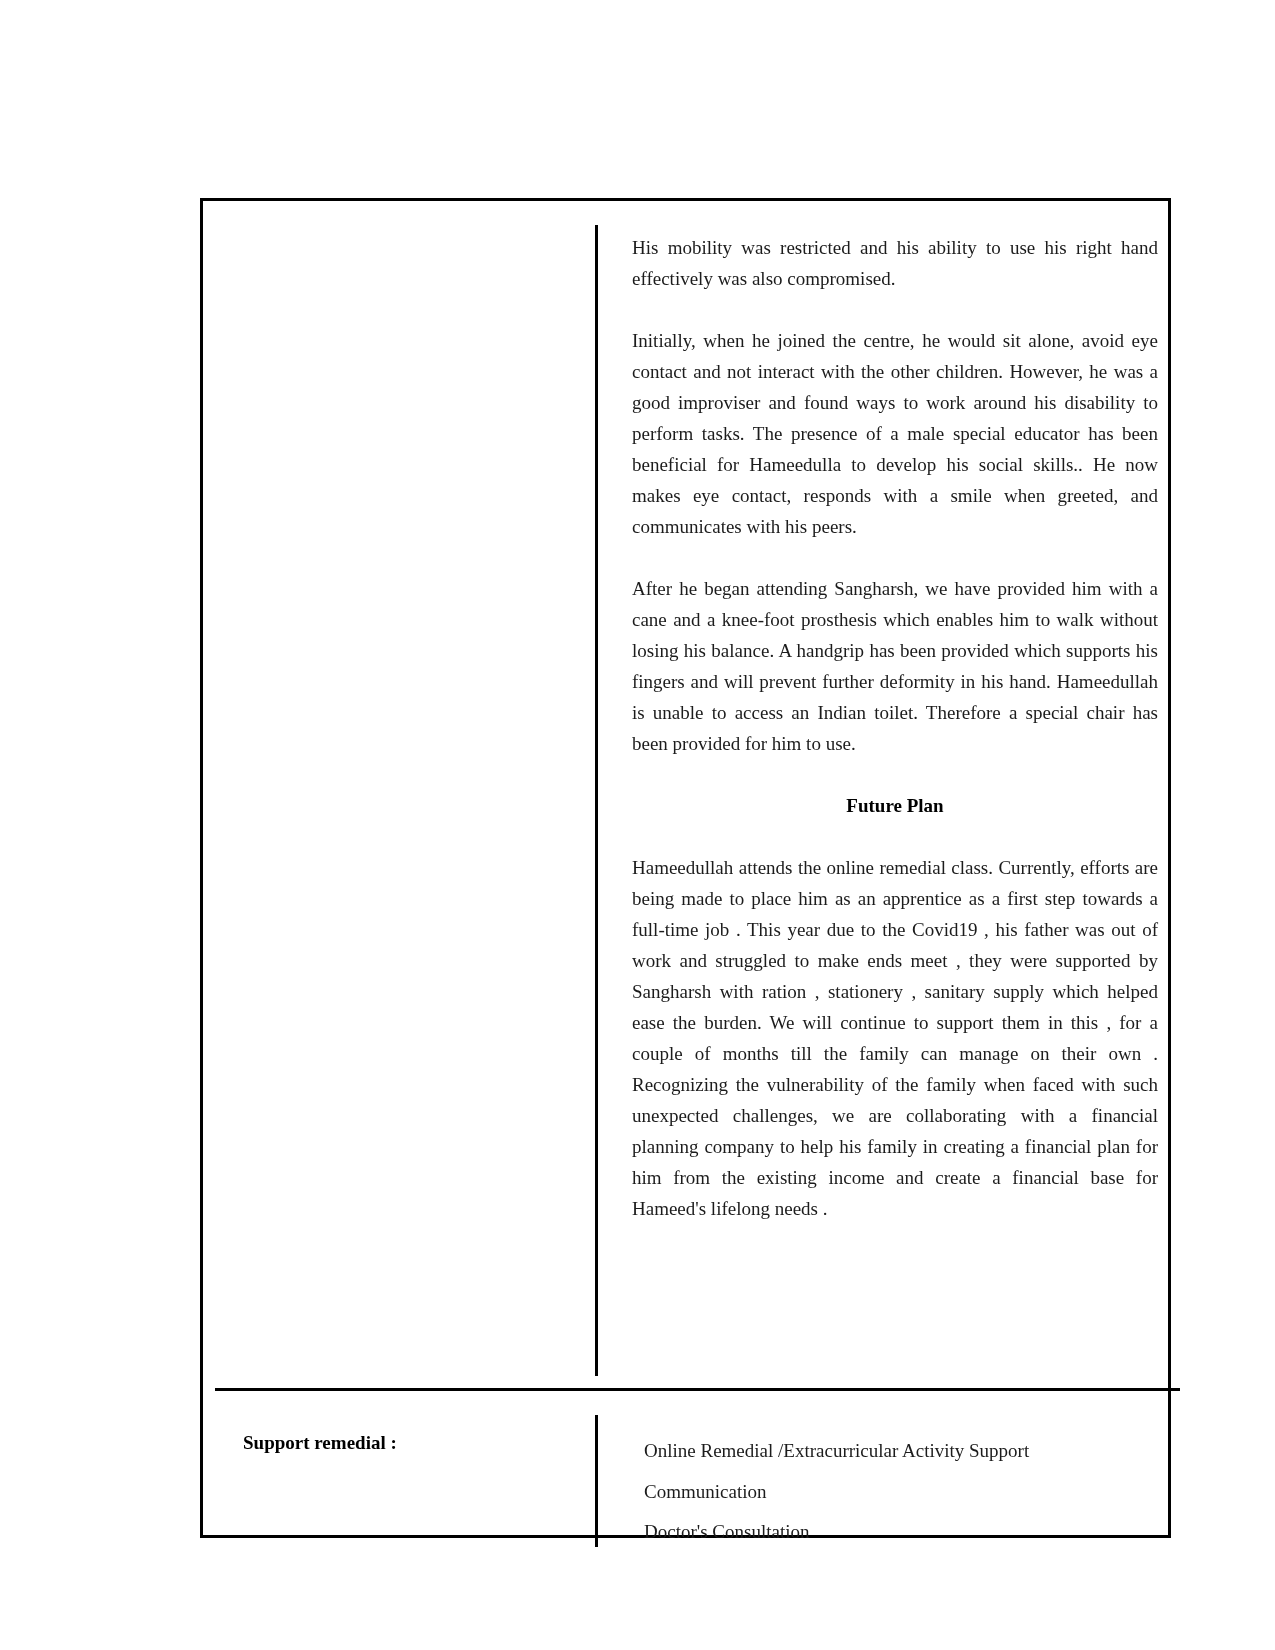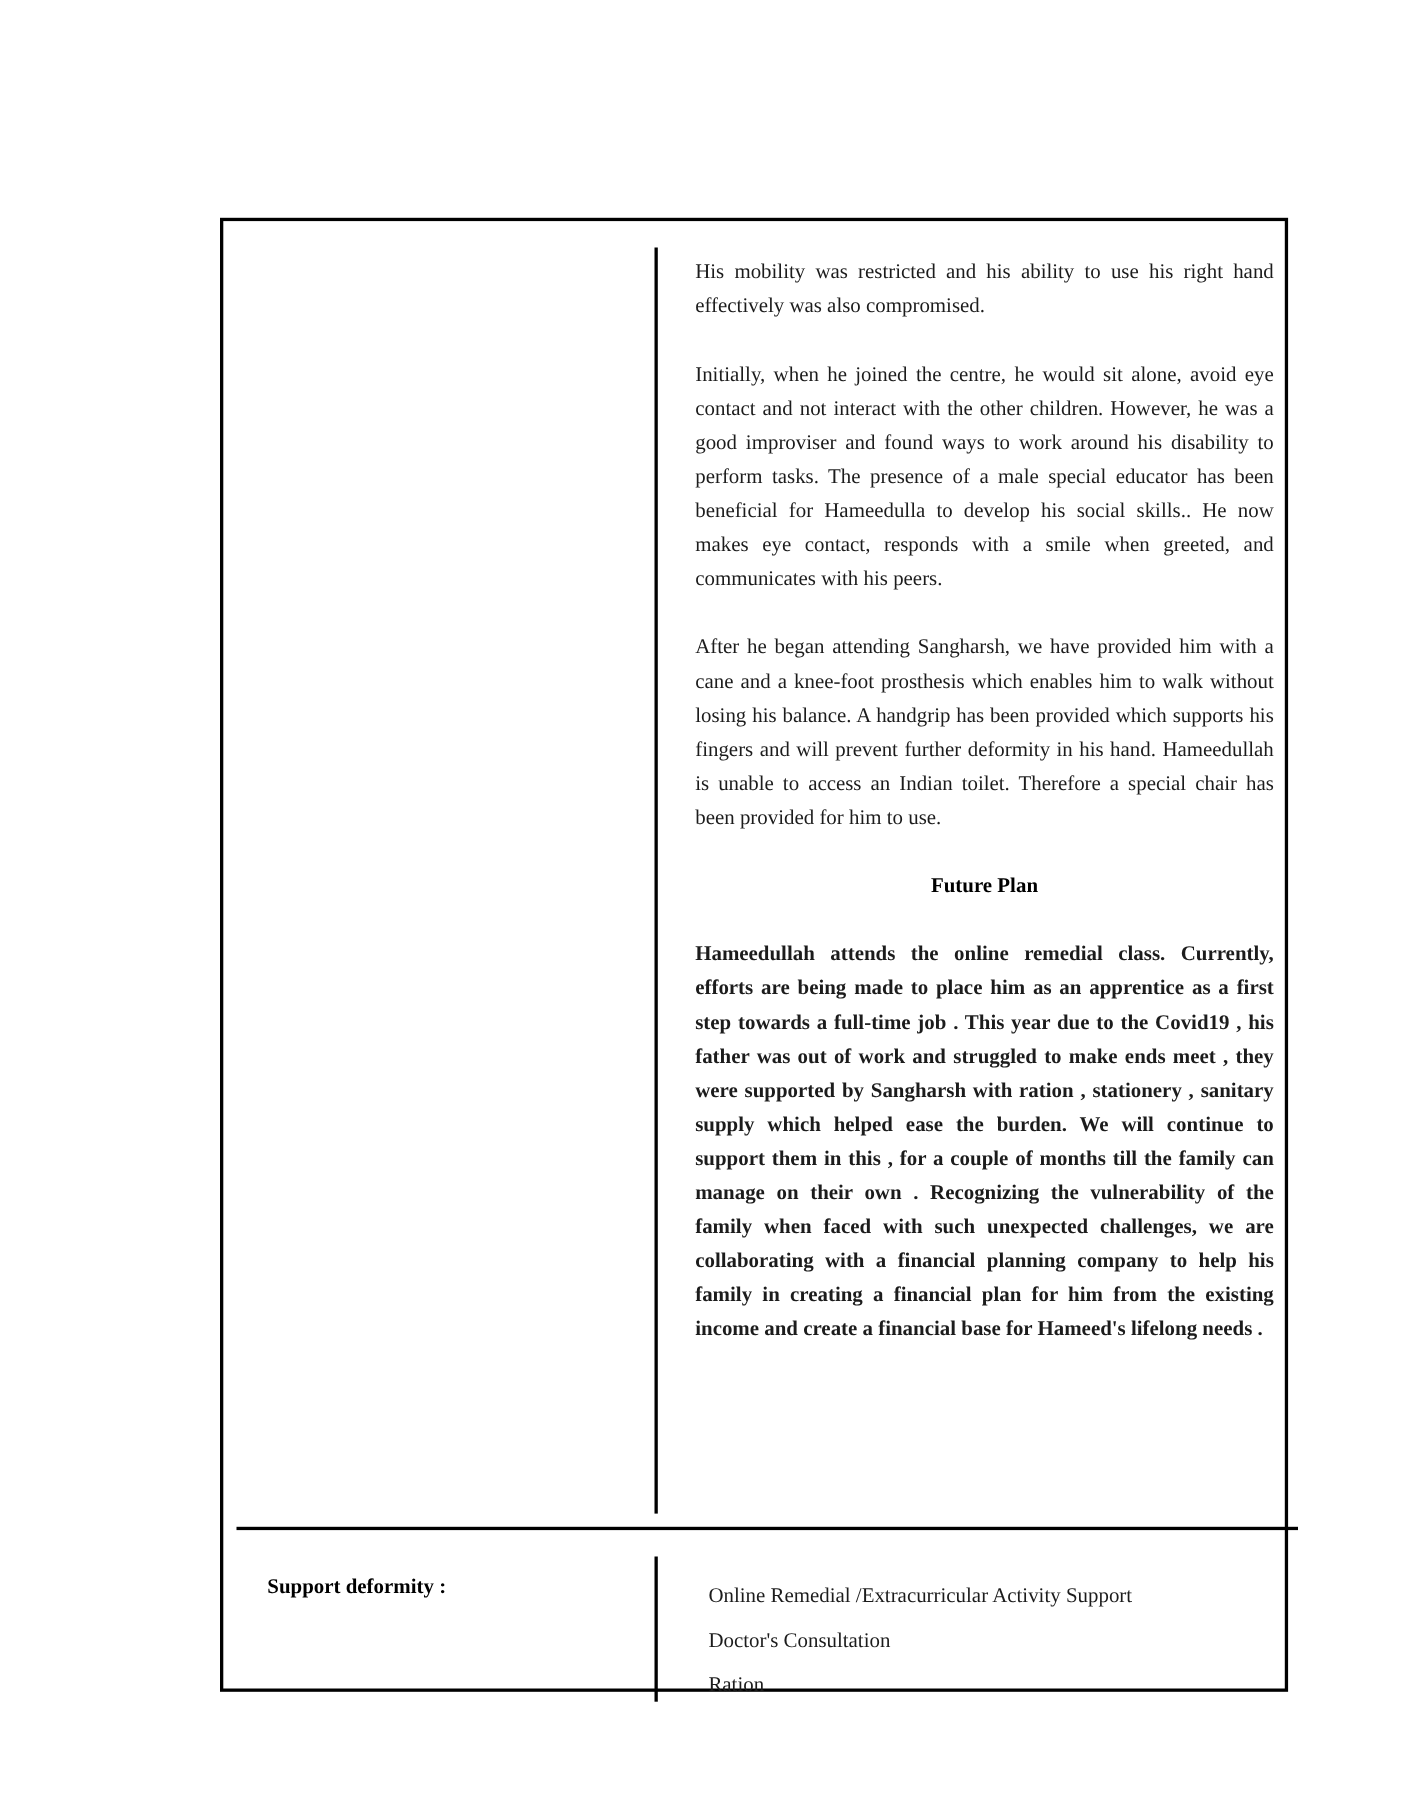--- a/index.html
+++ b/index.html
@@ -38,21 +38,21 @@
     flex: 1 1 auto;
     overflow: hidden;
   }
   .narrative-content {
     padding: 7px 10px 0 10px;
     font-size: 19px;
     line-height: 31px;
     text-align: justify;
   }
   .narrative-content p { margin: 0 0 31px 0; }
-  .narrative-content p:last-child { margin-bottom: 0; font-weight: bold; }
+  .narrative-content p:last-child { margin-bottom: 0; }
   .heading {
     font-weight: bold;
     text-align: center;
     color: #000000;
   }
   .support-label {
     padding: 14px 10px 0 16px;
     font-size: 19px;
     font-weight: bold;
     color: #000000;
@@ -76,23 +76,24 @@
       <div class="cell-right narrative-content">
         <p>His mobility was restricted and his ability to use his right hand effectively was also compromised.</p>
         <p>Initially, when he joined the centre, he would sit alone, avoid eye contact and not interact with the other children. However, he was a good improviser and found ways to work around his disability to perform tasks. The presence of a male special educator has been beneficial for Hameedulla to develop his social skills.. He now makes eye contact, responds with a smile when greeted, and communicates with his peers.</p>
         <p>After he began attending Sangharsh, we have provided him with a cane and a knee-foot prosthesis which enables him to walk without losing his balance. A handgrip has been provided which supports his fingers and will prevent further deformity in his hand. Hameedullah is unable to access an Indian toilet. Therefore a special chair has been provided for him to use.</p>
         <p class="heading">Future Plan</p>
         <p>Hameedullah attends the online remedial class. Currently, efforts are being made to place him as an apprentice as a first step towards a full-time job . This year due to the Covid19 , his father was out of work and struggled to make ends meet , they were supported by Sangharsh with ration , stationery , sanitary supply which helped ease the burden. We will continue to support them in this , for a couple of months till the family can manage on their own . Recognizing the vulnerability of the family when faced with such unexpected challenges, we are collaborating with a financial planning company to help his family in creating a financial plan for him from the existing income and create a financial base for Hameed's lifelong needs .</p>
       </div>
     </div>
 
     <div class="row row-support">
-      <div class="cell-left support-label">Support deformity :</div>
+      <div class="cell-left support-label">Support remedial :</div>
       <div class="cell-right support-list">
         <div>Online Remedial /Extracurricular Activity Support</div>
+        <div>Communication</div>
         <div>Doctor's Consultation</div>
         <div>Ration</div>
         <div>Financial Planning</div>
       </div>
     </div>
 
   </div>
 </div>
 
 </body></html>

